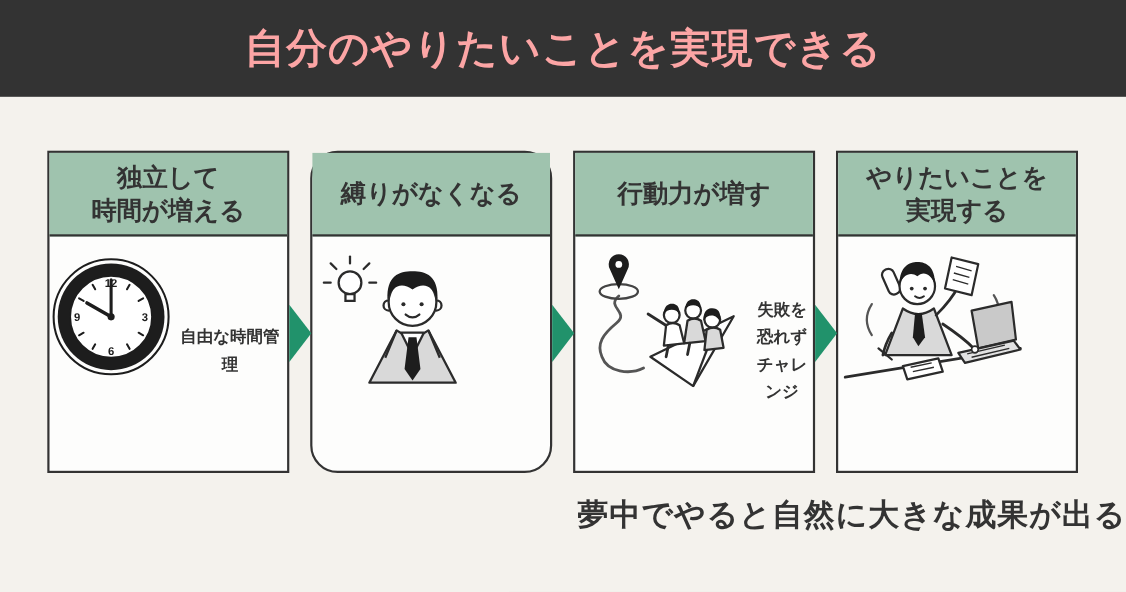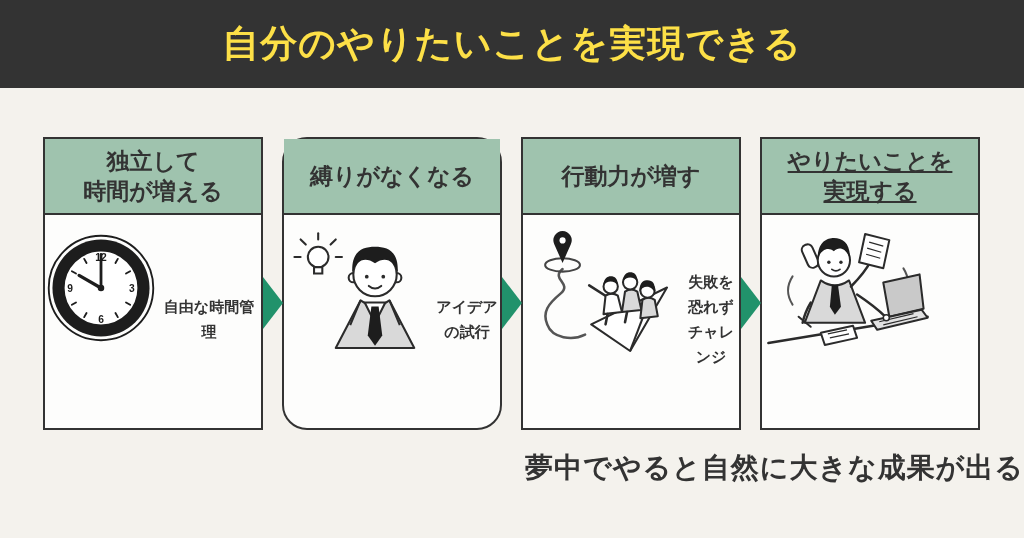--- a/index.html
+++ b/index.html
@@ -20,40 +20,40 @@
   .banner {
     position: absolute;
     left: 0; top: 0;
     width: 1024px; height: 88px;
     background: #333333;
     display: flex;
     align-items: center;
     justify-content: center;
   }
   .banner-title {
-    color: #fde047;
+    color: #fca5a5;
     font-size: 37px;
     letter-spacing: 1px;
     white-space: nowrap;
   }
   
   .step-card {
     position: absolute;
     top: 137px;
     width: 220px;
     height: 293px;
     background: #fdfdfc;
     border: 2px solid #333333;
     display: flex;
     flex-direction: column;
   }
   .step-card.pos-1 { left: 43px; }
   .step-card.pos-2 { left: 282px; border-radius: 25px; }
   .step-card.pos-3 { left: 521px; }
-  .step-card.pos-4 { left: 760px; text-decoration: underline; }
+  .step-card.pos-4 { left: 760px; }
   .card-header {
     height: 76px;
     background: #9fc3ae;
     border-bottom: 2px solid #333333;
     display: flex;
     align-items: center;
     justify-content: center;
     text-align: center;
     font-size: 23px;
     line-height: 1.32;
@@ -175,21 +175,20 @@
 
           <circle cx="88" cy="47" r="21" fill="#ffffff" stroke="#2b2b2b" stroke-width="2"></circle>
 
           <path d="M66 45 C65 24 76 20 88 20 C100 20 111 24 110 45 C106 33 98 29 88 36 C78 29 70 33 66 45 Z" fill="#1d1d1d"></path>
 
           <circle cx="80" cy="49" r="1.8" fill="#2b2b2b"></circle>
           <circle cx="96" cy="49" r="1.8" fill="#2b2b2b"></circle>
           <path d="M82 58 Q88 63 94 58" fill="none" stroke="#2b2b2b" stroke-width="2" stroke-linecap="round"></path>
         </svg>
       </div>
-      <div class="caption-area">アイデアの試行</div>
     </div>
   </div>
 
   <div class="step-card pos-3">
     <div class="card-header">行動力が増す</div>
     <div class="card-body">
       <div class="illus-area">
         <svg width="160" height="128" viewBox="0 0 155 125">
 
           <path d="M38 44 C26 54 48 58 36 68 C24 78 18 86 23 98 C28 112 48 114 60 108" fill="none" stroke="#555555" stroke-width="2.5" stroke-linecap="round"></path>

